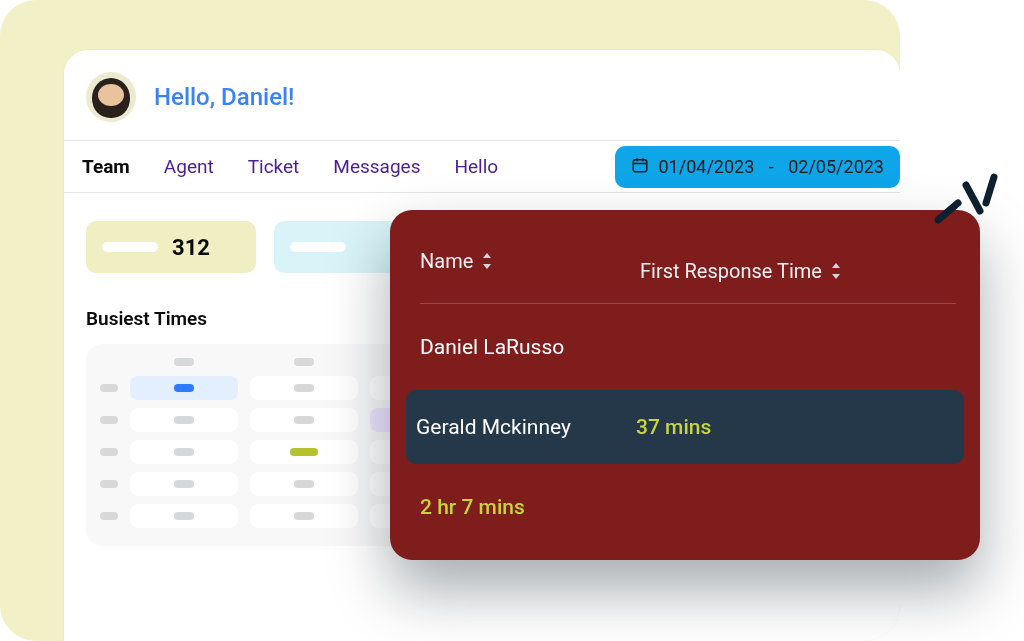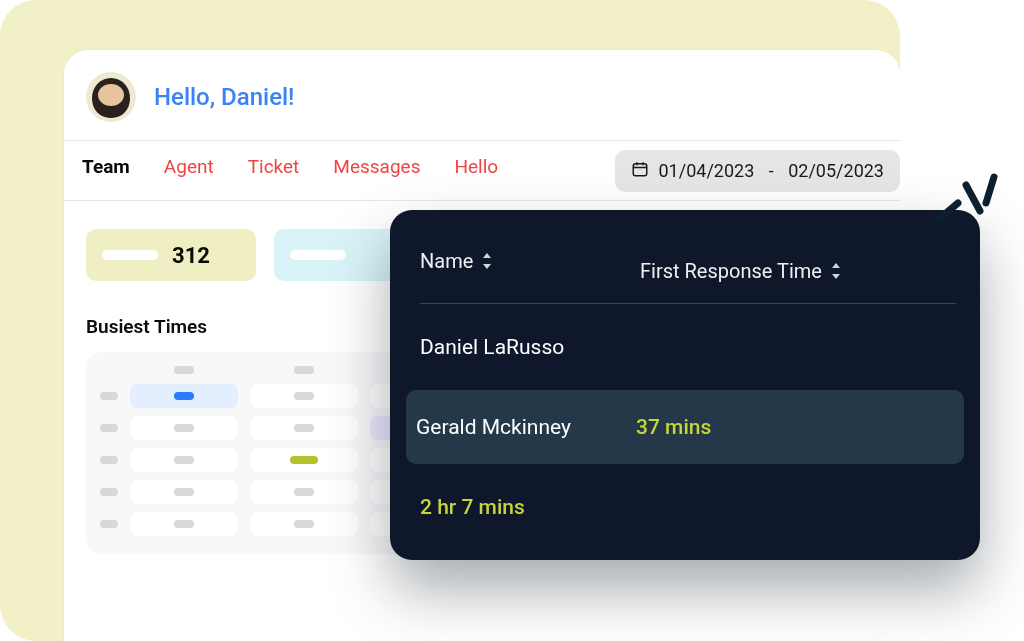--- a/index.html
+++ b/index.html
@@ -69,39 +69,39 @@
     }
     .avatar .glasses span{
       width:9px;height:9px;border:2px solid #111;border-radius:50%;background:#fff;
     }
     .avatar .glasses::after{content:"";width:4px;height:2px;background:#111;position:absolute;left:10px;top:3px}
     .greeting { font-size: 24px; font-weight: 500; color:#3b82f6; }
 
     
     .tabs {
       display:flex; align-items:center;
-      padding: 14px 0 22px 18px;
+      padding: 14px 0 14px 18px;
       border-top: 1px solid #e6e6e6;
       border-bottom: 1px solid #e6e6e6;
       gap: 34px;
       position: relative;
     }
     .tab {
       font-size: 19px;
-      color: #ef4444;
+      color: #4c1d95;
       cursor: pointer;
     }
     .tab.active { font-weight: 700; color:#0b0b0b; }
 
     .date-pill {
       position:absolute;
       right: 0;
       top: 50%;
       transform: translateY(-50%);
-      background:#e5e5e5;
+      background:#0ea5e9;
       border-radius: 10px;
       padding: 10px 16px;
       display:flex; align-items:center; gap:10px;
       font-size:18px; color:#1a1a1a;
     }
     .date-pill svg { width:18px; height:18px; stroke:#1a1a1a; fill:none; stroke-width:2; }
 
     
     .kpis {
       display:flex; gap:18px;
@@ -152,21 +152,21 @@
     .heat-header { display:flex; gap:12px; padding: 0 14px 6px 44px; }
     .heat-header .dash { width:20px; height:8px; background:#d7d8d9; border-radius:4px; margin: 0 44px; }
 
     
     .panel {
       position:absolute;
       left: 390px;
       top: 210px;
       width: 590px;
       height: 350px;
-      background:#0f172a;
+      background:#7f1d1d;
       border-radius: 22px;
       color:#fff;
       padding: 28px 24px 24px 30px;
       box-shadow: 0 30px 60px rgba(3,16,28,0.35);
     }
     .panel-head {
       display:flex; align-items:center;
       border-bottom: 1px solid rgba(255,255,255,0.2);
       padding-bottom: 20px;
       font-size: 20px; color:#eef0f2;

